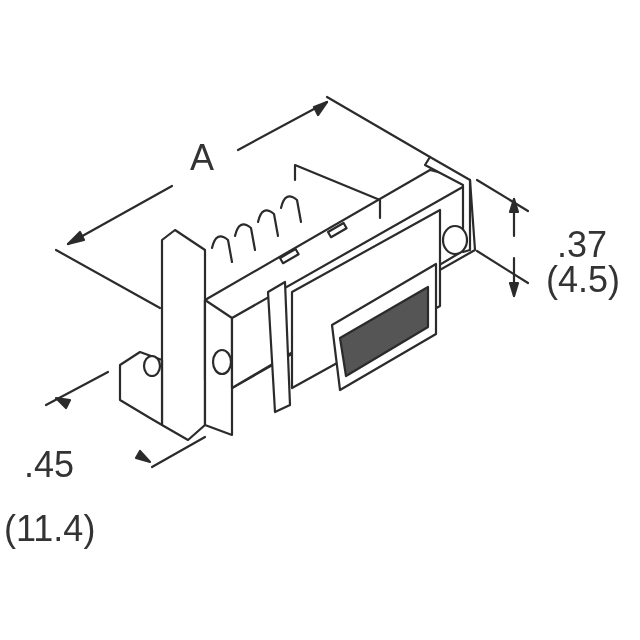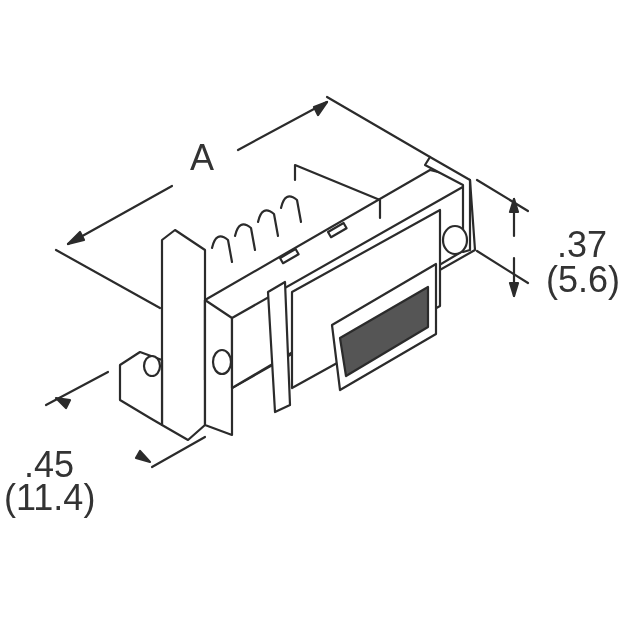--- a/index.html
+++ b/index.html
@@ -62,15 +62,15 @@
     <rect x="280" y="258" width="18" height="6" transform="rotate(-30 280 258)"></rect>
     <rect x="328" y="232" width="18" height="6" transform="rotate(-30 328 232)"></rect>
   </g>
   <g>
     <polyline points="295,180 295,165 380,200 380,218"></polyline>
   </g>
 </svg>
 
 <div class="lbl" style="left:190px;top:140px;">A</div>
 <div class="lbl" style="left:557px;top:210px;margin-top:17px;">.37</div>
-<div class="lbl" style="left:546px;top:262px;">(5.6)</div>
+<div class="lbl" style="left:546px;top:262px;">(4.5)</div>
 <div class="lbl" style="left:24px;top:447px;">.45</div>
-<div class="lbl" style="left:4px;top:480px;">(11.4)</div>
+<div class="lbl" style="left:4px;top:511px;">(11.4)</div>
 
 </body></html>

